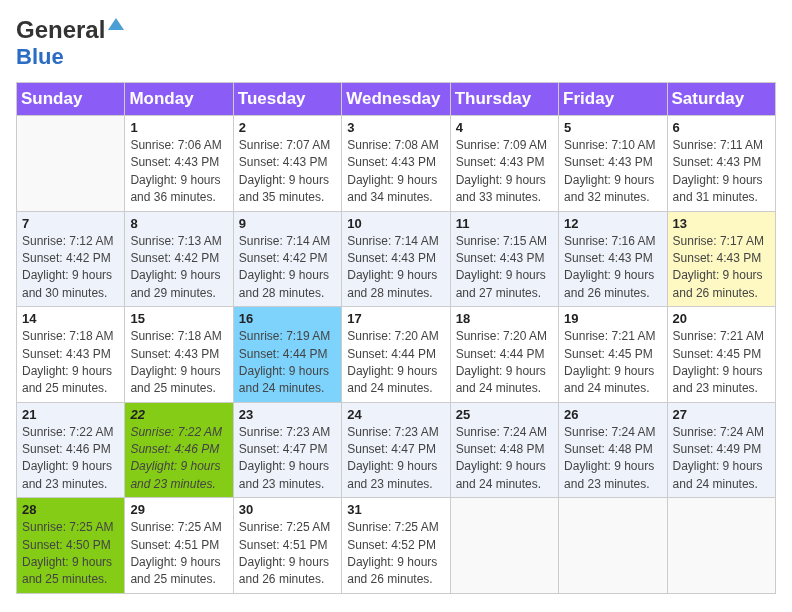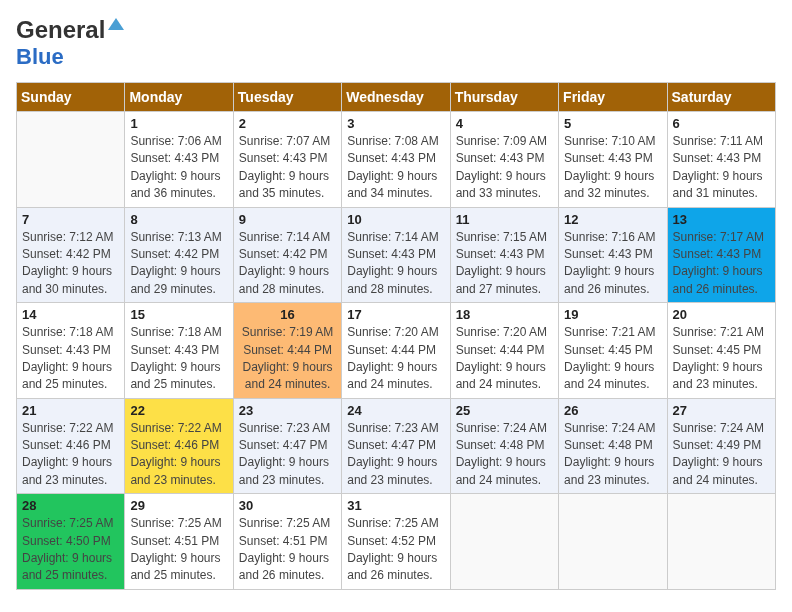--- a/index.html
+++ b/index.html
@@ -35,25 +35,25 @@
       font-size: 15px;
       color: #555;
       margin-top: 2px;
     }
     .calendar {
       width: 100%;
       border-collapse: collapse;
       font-size: 11px;
     }
     .calendar th {
-      background-color: #a16207;
+      background-color: #8b5cf6;
       color: #fff;
       padding: 6px 4px;
       text-align: left;
-      font-size: 14px;
+      font-size: 17px;
       font-weight: bold;
       border: 1px solid #ccc;
     }
     .calendar td {
       border: 1px solid #ccc;
       vertical-align: top;
       padding: 4px 5px;
       width: 108px;
       height: 80px;
       background: #fff;
@@ -125,42 +125,42 @@
         <td style="background-color: rgb(255, 255, 255);"><span class="day-num">5</span><span class="day-info">Sunrise: 7:10 AM<br>Sunset: 4:43 PM<br>Daylight: 9 hours and 32 minutes.</span></td>
         <td style="background-color: rgb(255, 255, 255);"><span class="day-num">6</span><span class="day-info">Sunrise: 7:11 AM<br>Sunset: 4:43 PM<br>Daylight: 9 hours and 31 minutes.</span></td>
       </tr>
       <tr>
         <td style="background-color: rgb(238, 242, 250);"><span class="day-num">7</span><span class="day-info">Sunrise: 7:12 AM<br>Sunset: 4:42 PM<br>Daylight: 9 hours and 30 minutes.</span></td>
         <td style="background-color: rgb(238, 242, 250);"><span class="day-num">8</span><span class="day-info">Sunrise: 7:13 AM<br>Sunset: 4:42 PM<br>Daylight: 9 hours and 29 minutes.</span></td>
         <td style="background-color: rgb(238, 242, 250);"><span class="day-num">9</span><span class="day-info">Sunrise: 7:14 AM<br>Sunset: 4:42 PM<br>Daylight: 9 hours and 28 minutes.</span></td>
         <td style="background-color: rgb(238, 242, 250); margin-left: 15px;"><span class="day-num">10</span><span class="day-info">Sunrise: 7:14 AM<br>Sunset: 4:43 PM<br>Daylight: 9 hours and 28 minutes.</span></td>
         <td style="background-color: rgb(238, 242, 250);"><span class="day-num">11</span><span class="day-info">Sunrise: 7:15 AM<br>Sunset: 4:43 PM<br>Daylight: 9 hours and 27 minutes.</span></td>
         <td style="background-color: rgb(238, 242, 250);"><span class="day-num">12</span><span class="day-info">Sunrise: 7:16 AM<br>Sunset: 4:43 PM<br>Daylight: 9 hours and 26 minutes.</span></td>
-        <td style="background-color: #0ea5e9; margin-top: 18px;"><span class="day-num">13</span><span class="day-info">Sunrise: 7:17 AM<br>Sunset: 4:43 PM<br>Daylight: 9 hours and 26 minutes.</span></td>
+        <td style="background-color: #fef9c3; margin-top: 18px;"><span class="day-num">13</span><span class="day-info">Sunrise: 7:17 AM<br>Sunset: 4:43 PM<br>Daylight: 9 hours and 26 minutes.</span></td>
       </tr>
       <tr>
         <td style="background-color: rgb(255, 255, 255); border-radius: 20px;"><span class="day-num">14</span><span class="day-info">Sunrise: 7:18 AM<br>Sunset: 4:43 PM<br>Daylight: 9 hours and 25 minutes.</span></td>
         <td style="background-color: rgb(255, 255, 255);"><span class="day-num">15</span><span class="day-info">Sunrise: 7:18 AM<br>Sunset: 4:43 PM<br>Daylight: 9 hours and 25 minutes.</span></td>
-        <td style="background-color: #fdba74; text-align: center;"><span class="day-num">16</span><span class="day-info">Sunrise: 7:19 AM<br>Sunset: 4:44 PM<br>Daylight: 9 hours and 24 minutes.</span></td>
+        <td style="background-color: #7dd3fc;"><span class="day-num">16</span><span class="day-info">Sunrise: 7:19 AM<br>Sunset: 4:44 PM<br>Daylight: 9 hours and 24 minutes.</span></td>
         <td style="background-color: rgb(255, 255, 255);"><span class="day-num">17</span><span class="day-info">Sunrise: 7:20 AM<br>Sunset: 4:44 PM<br>Daylight: 9 hours and 24 minutes.</span></td>
         <td style="background-color: rgb(255, 255, 255);"><span class="day-num">18</span><span class="day-info">Sunrise: 7:20 AM<br>Sunset: 4:44 PM<br>Daylight: 9 hours and 24 minutes.</span></td>
         <td style="background-color: rgb(255, 255, 255);"><span class="day-num">19</span><span class="day-info">Sunrise: 7:21 AM<br>Sunset: 4:45 PM<br>Daylight: 9 hours and 24 minutes.</span></td>
         <td style="background-color: rgb(255, 255, 255);"><span class="day-num">20</span><span class="day-info">Sunrise: 7:21 AM<br>Sunset: 4:45 PM<br>Daylight: 9 hours and 23 minutes.</span></td>
       </tr>
       <tr>
         <td style="background-color: rgb(238, 242, 250);"><span class="day-num">21</span><span class="day-info">Sunrise: 7:22 AM<br>Sunset: 4:46 PM<br>Daylight: 9 hours and 23 minutes.</span></td>
-        <td style="background-color: #fde047;"><span class="day-num">22</span><span class="day-info">Sunrise: 7:22 AM<br>Sunset: 4:46 PM<br>Daylight: 9 hours and 23 minutes.</span></td>
+        <td style="background-color: #84cc16; font-style: italic;"><span class="day-num">22</span><span class="day-info">Sunrise: 7:22 AM<br>Sunset: 4:46 PM<br>Daylight: 9 hours and 23 minutes.</span></td>
         <td style="background-color: rgb(238, 242, 250);"><span class="day-num">23</span><span class="day-info">Sunrise: 7:23 AM<br>Sunset: 4:47 PM<br>Daylight: 9 hours and 23 minutes.</span></td>
         <td style="background-color: rgb(238, 242, 250);"><span class="day-num">24</span><span class="day-info">Sunrise: 7:23 AM<br>Sunset: 4:47 PM<br>Daylight: 9 hours and 23 minutes.</span></td>
         <td style="background-color: rgb(238, 242, 250);"><span class="day-num">25</span><span class="day-info">Sunrise: 7:24 AM<br>Sunset: 4:48 PM<br>Daylight: 9 hours and 24 minutes.</span></td>
         <td style="background-color: rgb(238, 242, 250);"><span class="day-num">26</span><span class="day-info">Sunrise: 7:24 AM<br>Sunset: 4:48 PM<br>Daylight: 9 hours and 23 minutes.</span></td>
         <td style="background-color: rgb(238, 242, 250);"><span class="day-num">27</span><span class="day-info">Sunrise: 7:24 AM<br>Sunset: 4:49 PM<br>Daylight: 9 hours and 24 minutes.</span></td>
       </tr>
       <tr>
-        <td style="background-color: #22c55e;"><span class="day-num">28</span><span class="day-info">Sunrise: 7:25 AM<br>Sunset: 4:50 PM<br>Daylight: 9 hours and 25 minutes.</span></td>
+        <td style="background-color: #84cc16;"><span class="day-num">28</span><span class="day-info">Sunrise: 7:25 AM<br>Sunset: 4:50 PM<br>Daylight: 9 hours and 25 minutes.</span></td>
         <td style="background-color: rgb(255, 255, 255);"><span class="day-num">29</span><span class="day-info">Sunrise: 7:25 AM<br>Sunset: 4:51 PM<br>Daylight: 9 hours and 25 minutes.</span></td>
         <td style="background-color: rgb(255, 255, 255);"><span class="day-num">30</span><span class="day-info">Sunrise: 7:25 AM<br>Sunset: 4:51 PM<br>Daylight: 9 hours and 26 minutes.</span></td>
         <td style="background-color: rgb(255, 255, 255);"><span class="day-num">31</span><span class="day-info">Sunrise: 7:25 AM<br>Sunset: 4:52 PM<br>Daylight: 9 hours and 26 minutes.</span></td>
         <td class="empty-cell" style="background-color: rgb(249, 249, 249);"></td>
         <td class="empty-cell" style="background-color: rgb(249, 249, 249);"></td>
         <td class="empty-cell" style="background-color: rgb(249, 249, 249);"></td>
       </tr>
     </tbody>
 </table>
 

